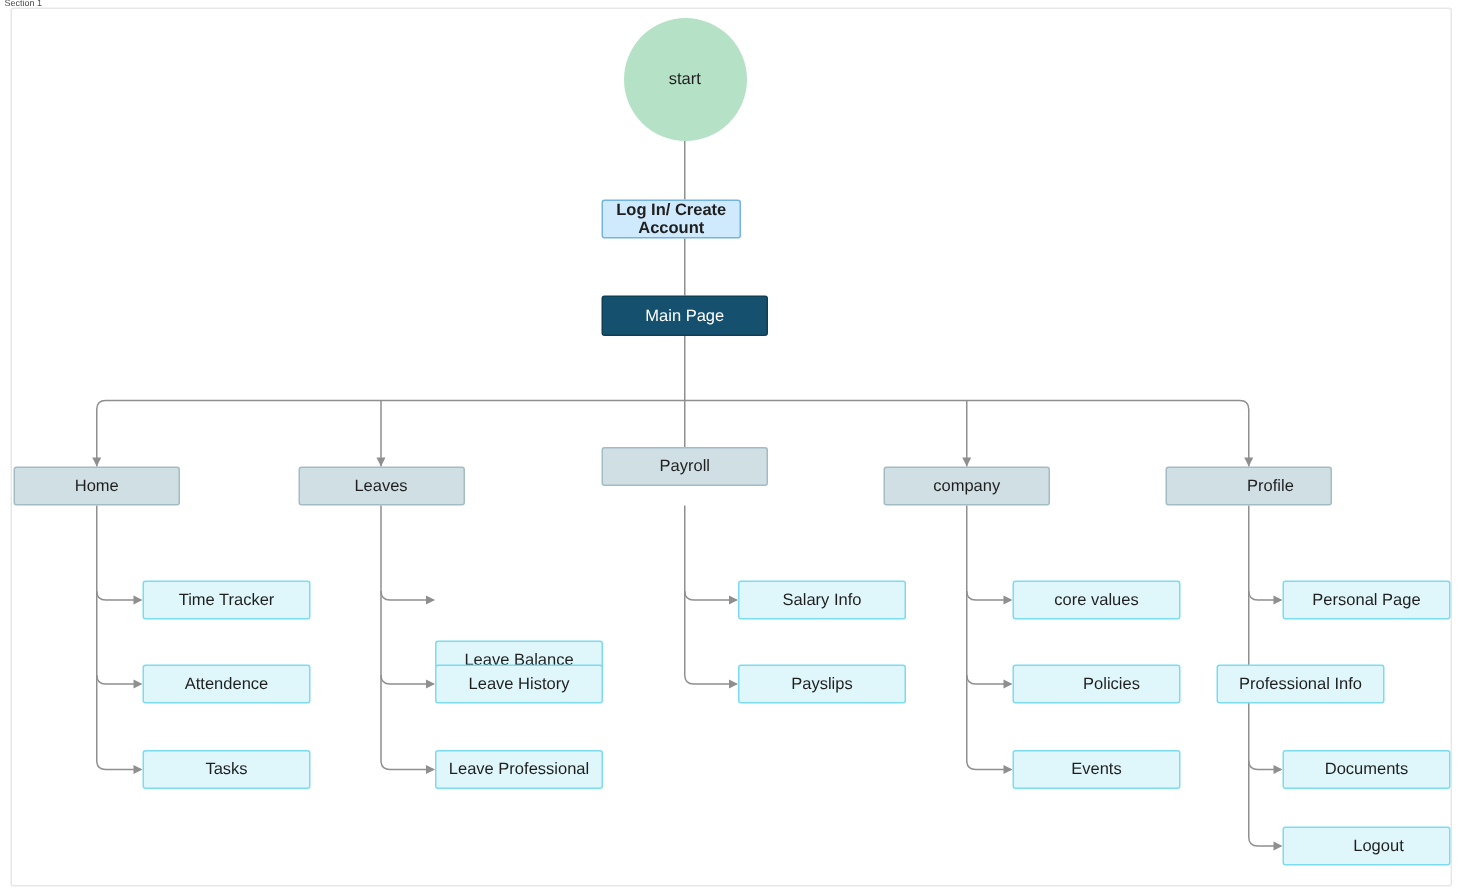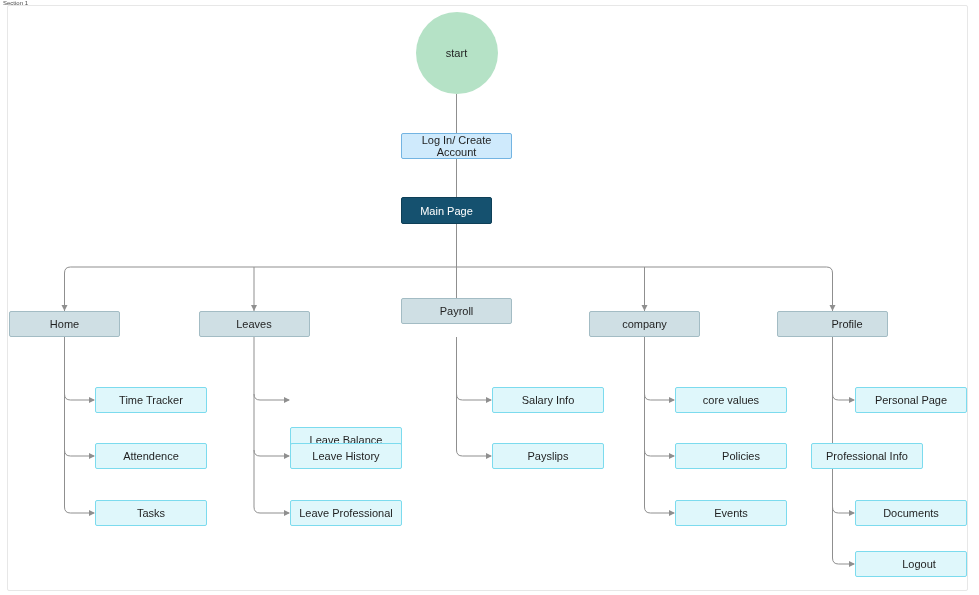--- a/index.html
+++ b/index.html
@@ -36,27 +36,28 @@
     box-sizing: border-box;
     font-size: 11px; color: var(--text);
     text-align: center;
   }
   .node.start {
     width: 82px; height: 82px;
     border-radius: 50%;
     background: var(--start-fill);
   }
   .node.login {
-    width: 111px; height: 26px;
+    width: 93px; height: 26px;
     background: var(--login-fill);
     border: 1px solid var(--login-border);
     border-radius: 2px;
+    font-weight: bold;
   }
   .node.main {
-    width: 91px; height: 27px;
+    width: 111px; height: 27px;
     background: var(--main-fill);
     border: 1px solid var(--main-border);
     border-radius: 2px;
     color: var(--main-text);
   }
   .node.branch {
     width: 111px; height: 26px;
     background: var(--branch-fill);
     border: 1px solid var(--branch-border);
     border-radius: 2px;

